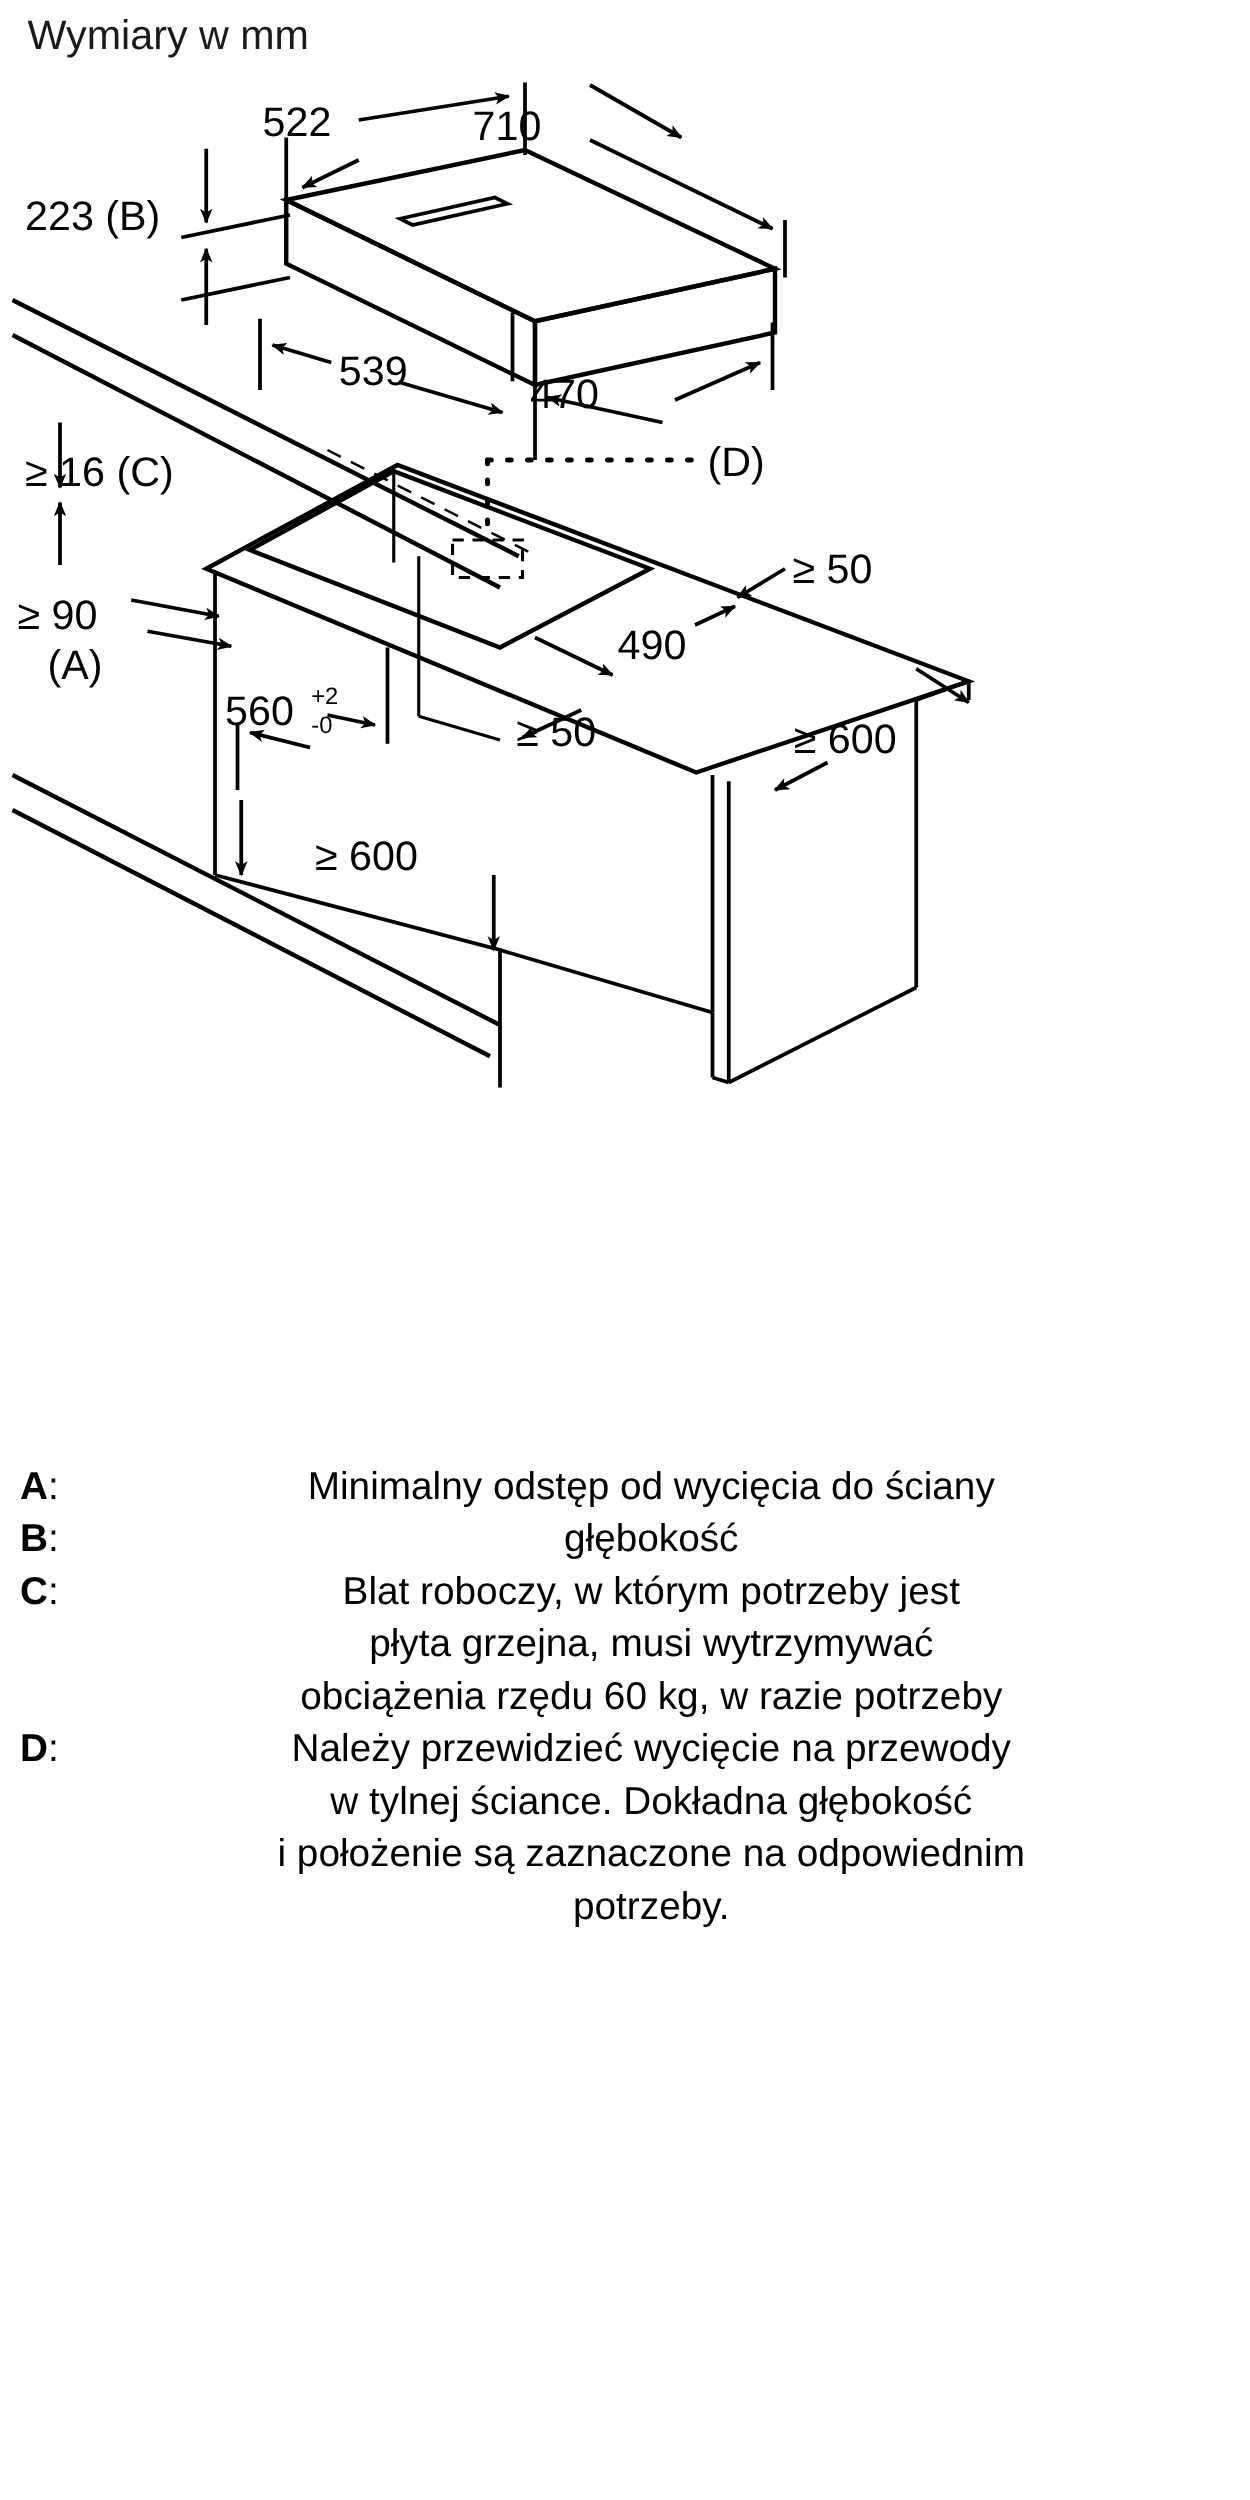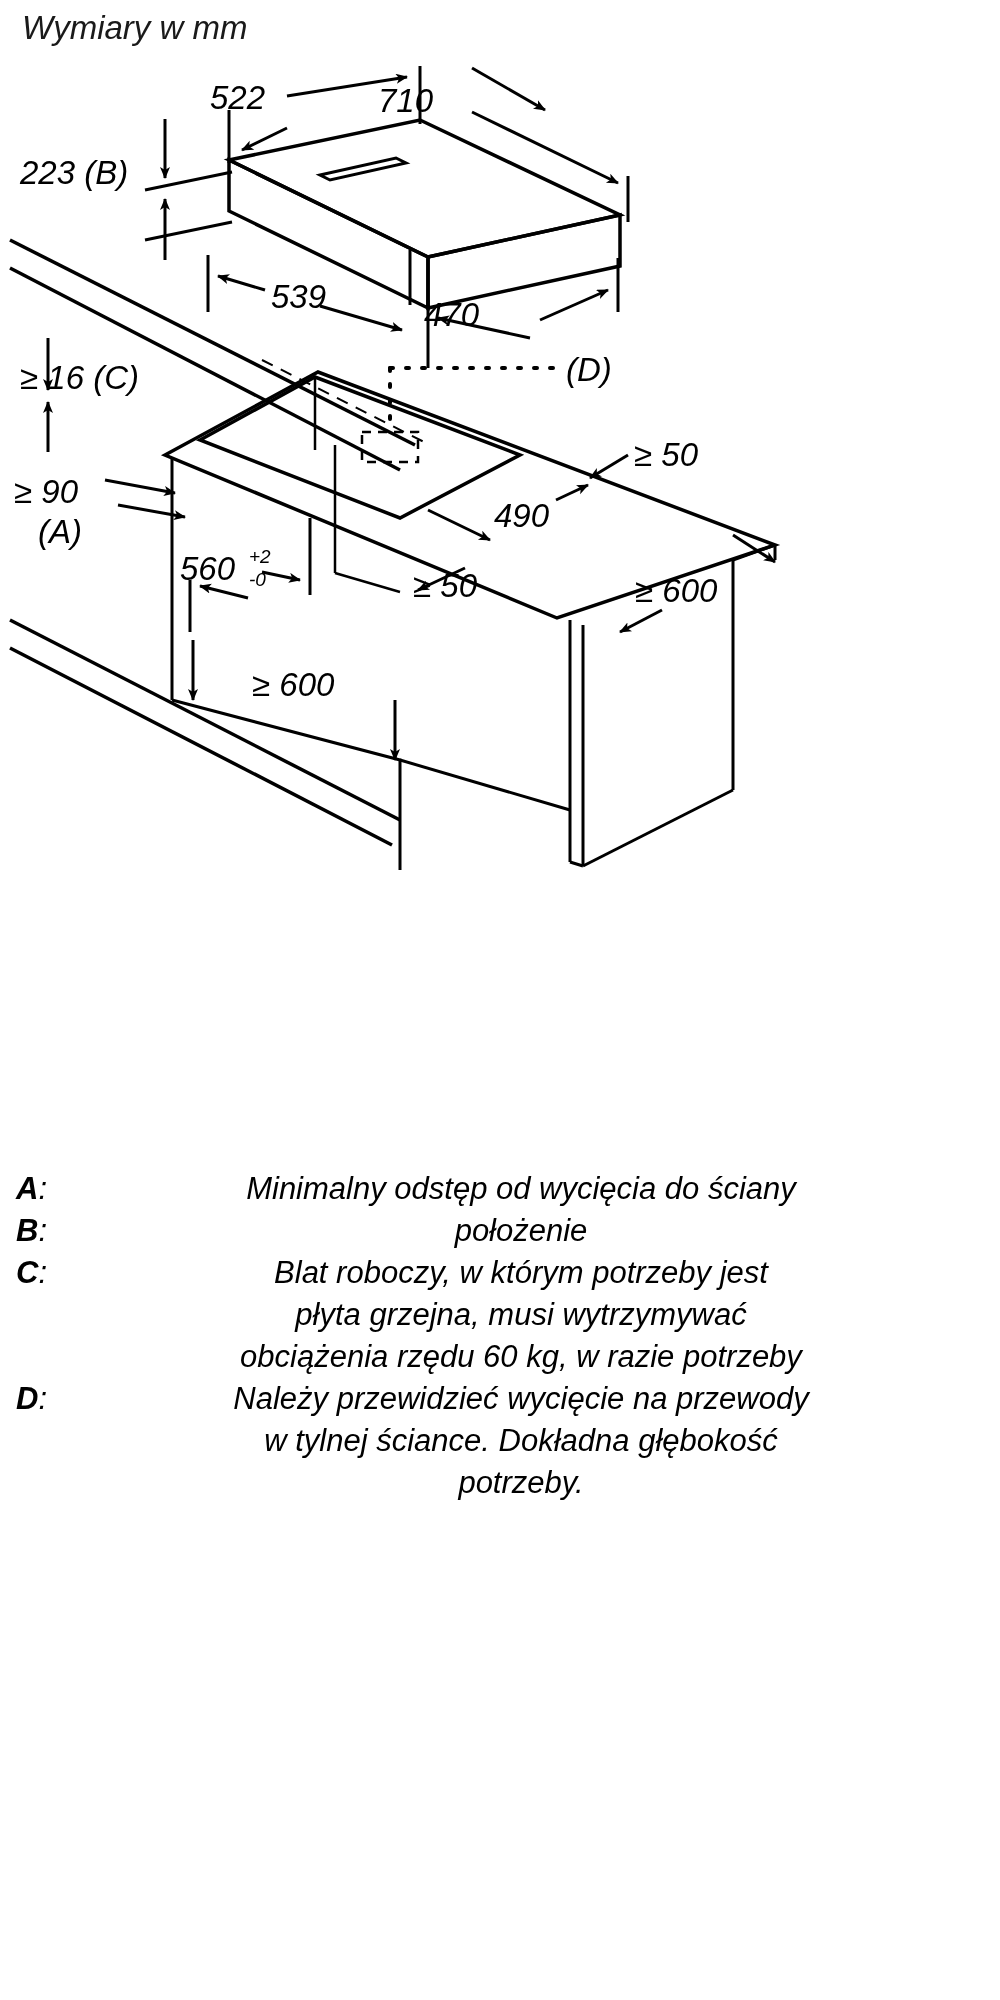--- a/index.html
+++ b/index.html
@@ -12,21 +12,20 @@
     height: 2000px;
     font-family: "Liberation Sans", sans-serif;
     color: #000000;
     overflow: hidden;
     position: relative;
   }
   #page {
     position: relative;
     width: 1000px;
     height: 2000px;
-    font-style: italic;
   }
   #title {
     position: absolute;
     left: 22px;
     top: 8px;
     font-size: 33px;
     line-height: 40px;
     color: #1a1a1a;
     white-space: nowrap;
   }
@@ -279,21 +278,21 @@
       <div class="legend-key">
         <span>A</span><span class="colon">:</span>
       </div>
       <div class="legend-text">Minimalny odstęp od wycięcia do ściany</div>
     </div>
 
     <div class="legend-row">
       <div class="legend-key">
         <span>B</span><span class="colon">:</span>
       </div>
-      <div class="legend-text">położenie</div>
+      <div class="legend-text">głębokość</div>
     </div>
 
     <div class="legend-row">
       <div class="legend-key">
         <span>C</span><span class="colon">:</span>
       </div>
       <div class="legend-text">Blat roboczy, w którym potrzeby jest</div>
     </div>
     <div class="legend-cont">
       <div class="legend-key">X:</div>
@@ -309,18 +308,22 @@
         <span>D</span><span class="colon">:</span>
       </div>
       <div class="legend-text">Należy przewidzieć wycięcie na przewody</div>
     </div>
     <div class="legend-cont">
       <div class="legend-key">X:</div>
       <div class="legend-text">w tylnej ściance. Dokładna głębokość</div>
     </div>
     <div class="legend-cont">
       <div class="legend-key">X:</div>
+      <div class="legend-text">i położenie są zaznaczone na odpowiednim</div>
+    </div>
+    <div class="legend-cont">
+      <div class="legend-key">X:</div>
       <div class="legend-text">potrzeby.</div>
     </div>
 
   </div>
 
 </div>
 
 </body></html>

